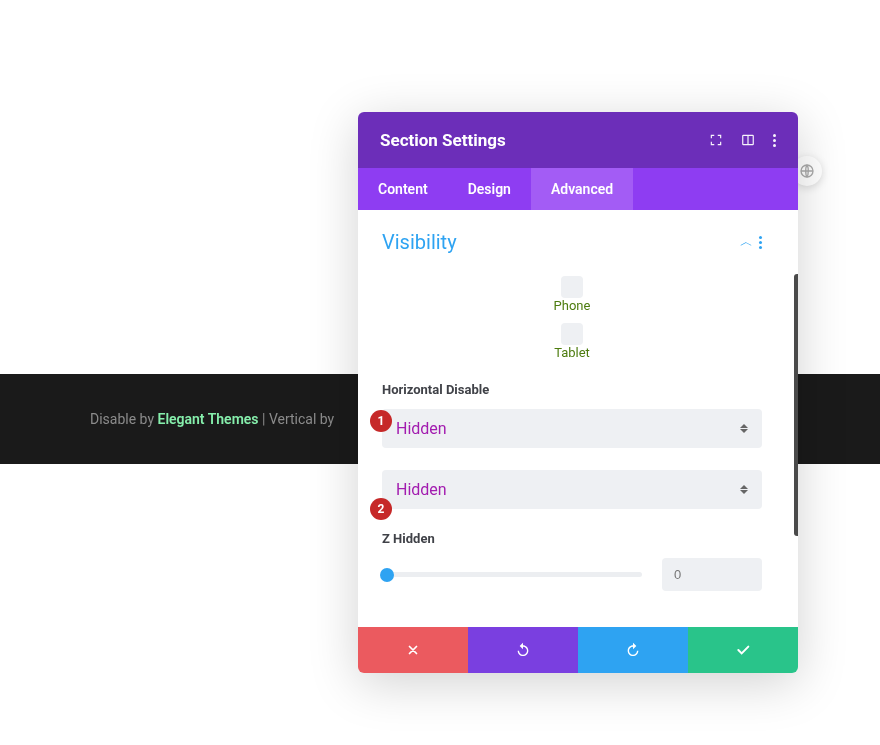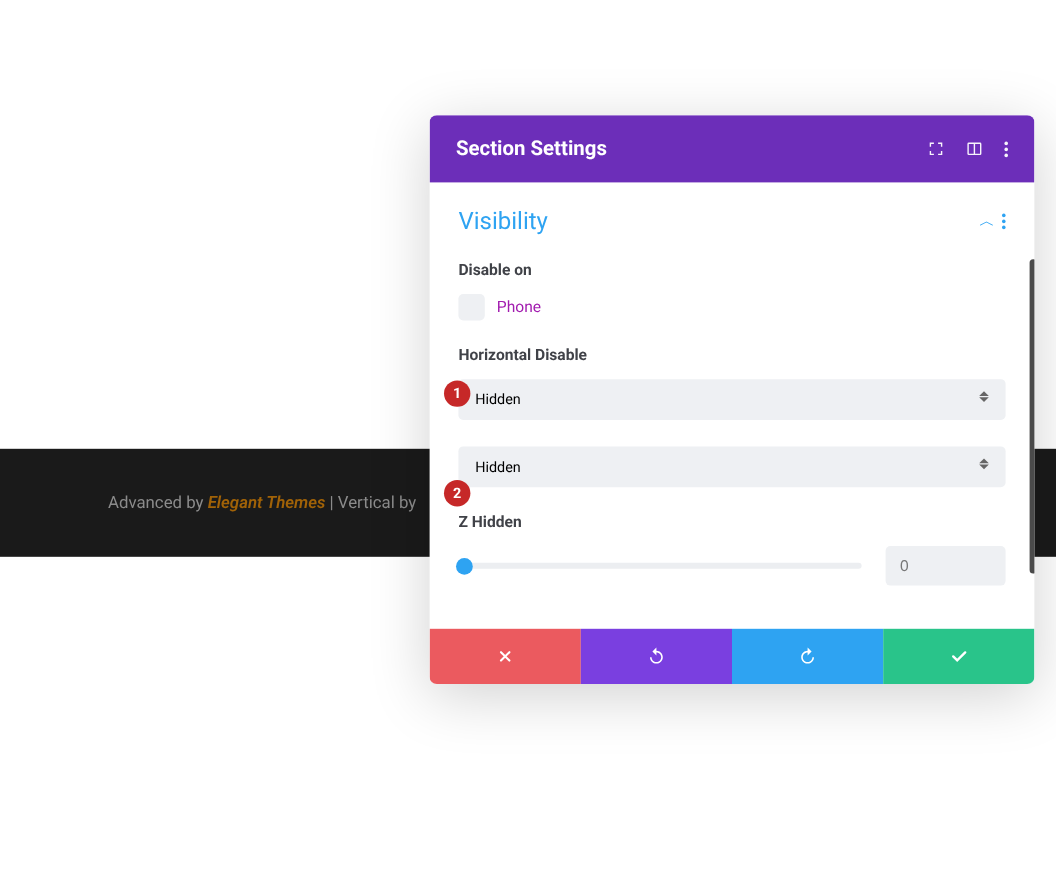--- a/index.html
+++ b/index.html
@@ -17,26 +17,26 @@
   left: 0;
   right: 0;
   height: 90px;
   background: #1a1a1a;
   color: #8b8b8b;
   display: flex;
   align-items: center;
   padding-left: 90px;
   font-size: 14px;
 }
-.footer-bar strong { color: #a16207; font-weight: 600; font-style: italic; }
+.footer-bar strong { color: #86efac; font-weight: 600; }
 .modal {
   position: absolute;
-  top: 96px;
+  top: 112px;
   left: 358px;
-  width: 504px;
+  width: 440px;
   background: #fff;
   border-radius: 6px;
   box-shadow: 0 10px 50px rgba(0,0,0,0.18);
   overflow: hidden;
   z-index: 10;
 }
 .modal-header {
   background: #6c2eb9;
   color: #fff;
   padding: 18px 22px;
@@ -52,21 +52,21 @@
 .tabs {
   background: #8e3df2;
   display: flex;
   font-size: 14px;
   font-weight: 600;
   color: #fff;
 }
 .tab { padding: 13px 20px; cursor:pointer; }
 .tab.active { background: #a35cf5; }
 .modal-body {
-  padding: 20px 24px 30px 24px;
+  padding: 20px 36px 30px 24px;
   position: relative;
 }
 .section-header {
   display:flex;
   align-items:center;
   justify-content:space-between;
   margin-bottom: 22px;
 }
 .section-title { color: #2ea3f2; font-size: 20px; font-weight: 400; }
 .section-icons { display: flex; align-items: center; gap: 6px; }
@@ -75,40 +75,41 @@
 .sec-dots span { width:3px; height:3px; border-radius:50%; background:#2ea3f2; }
 .field-label {
   font-size: 13px;
   font-weight: 700;
   color: #404248;
   margin-bottom: 12px;
 }
 .check-row {
   display:flex;
   align-items:center;
-  gap:10px;
   margin-bottom: 10px;
   font-size: 13px;
-  color: #a21caf;
+  color: #4d7c0f;
+  flex-direction: column;
 }
 .check-box {
   width: 22px;
   height: 22px;
   background:#eef0f3;
   border-radius: 4px;
   cursor:pointer;
 }
 .group { margin-bottom: 22px; position: relative; }
 .select-box {
   background: #eef0f3;
   border-radius: 4px;
   padding: 10px 14px;
-  font-size: 12px;
-  color: #000000;
-  display:flex;
+  font-size: 16px;
+  color: #a21caf;
+  display:flex;
+  align-items:center;
   justify-content: space-between;
   cursor:pointer;
 }
 .select-caret {
   display:flex; flex-direction:column; gap:1px;
 }
 .select-caret::before { content:""; border-left:4px solid transparent; border-right:4px solid transparent; border-bottom:4px solid #666; }
 .select-caret::after { content:""; border-left:4px solid transparent; border-right:4px solid transparent; border-top:4px solid #666; }
 .badge {
   position:absolute;
@@ -189,21 +190,21 @@
   display:flex; align-items:center; justify-content:center;
   color:#aaa;
   z-index:5;
 }
 </style>
 </head>
 <body>
 
 <div class="footer-bar">
   <span>
-    <span>Advanced by </span><strong>Elegant Themes</strong><span> | Vertical by </span>
+    <span>Disable by </span><strong>Elegant Themes</strong><span> | Vertical by </span>
   </span>
 </div>
 
 <div class="floating-icon">
   <svg width="16" height="16" viewBox="0 0 24 24" fill="none" stroke="#aaa" stroke-width="2">
       <circle cx="12" cy="12" r="9"></circle>
       <path d="M3 12h18M12 3c2.5 3 2.5 15 0 18M12 3c-2.5 3-2.5 15 0 18"></path>
     </svg>
 </div>
 
@@ -219,41 +220,49 @@
           <line x1="12" y1="4" x2="12" y2="20" stroke="#fff" stroke-width="2"></line>
         </svg>
       <div class="dots">
           <span></span>
           <span></span>
           <span></span>
         </div>
     </div>
   </div>
 
+  <div class="tabs">
+    <div class="tab">Content</div>
+    <div class="tab">Design</div>
+    <div class="tab active">Advanced</div>
+  </div>
 
   <div class="modal-body">
     <div class="scroll-indicator"></div>
 
     <div class="section-header">
       <div class="section-title">Visibility</div>
       <div class="section-icons">
         <span class="chevron">︿</span>
         <div class="sec-dots">
             <span></span>
             <span></span>
             <span></span>
           </div>
       </div>
     </div>
 
     <div class="group">
-      <div class="field-label">Disable on</div>
       <div class="check-row">
         <div class="check-box"></div>
         <span>Phone</span>
+      </div>
+      <div class="check-row">
+        <div class="check-box"></div>
+        <span>Tablet</span>
       </div>
     </div>
 
     <div class="group">
       <div class="field-label">Horizontal Disable</div>
       <div class="badge" style="top:28px">1</div>
       <div class="select-box">
         <span>Hidden</span>
         <span class="select-caret"></span>
       </div>

